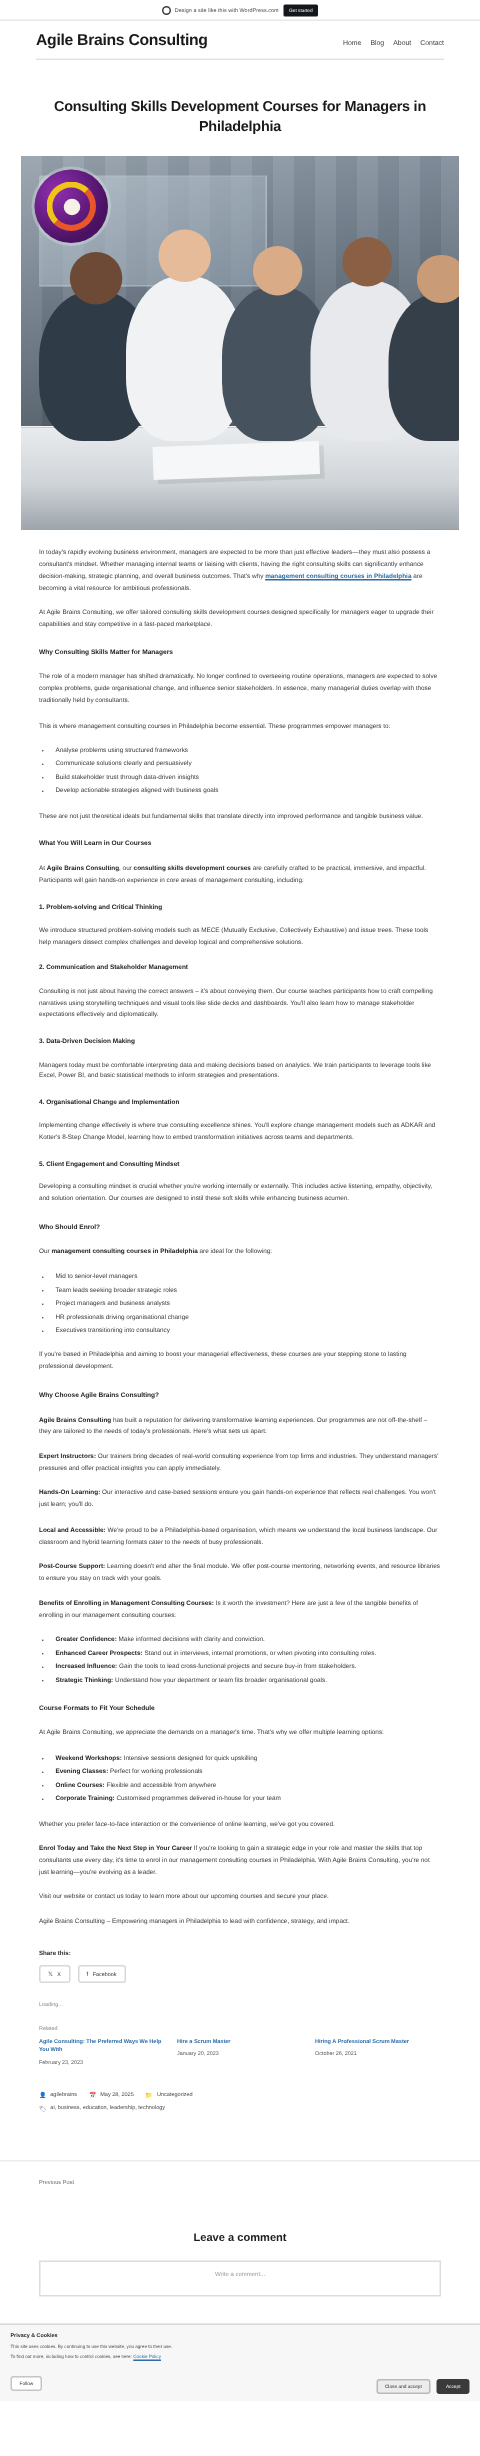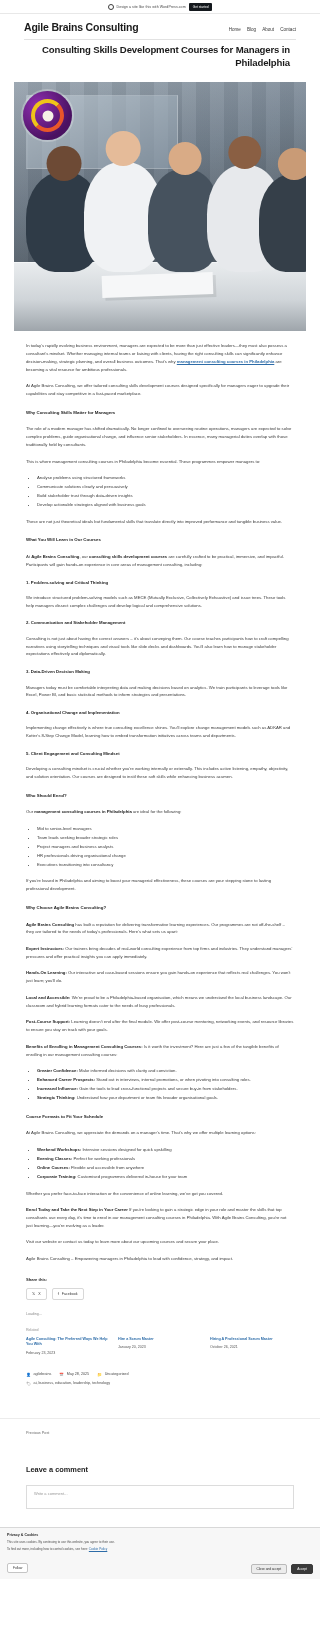--- a/index.html
+++ b/index.html
@@ -71,22 +71,22 @@
     text-decoration:none;
     white-space:nowrap;
   }
   .header-rule{
     margin:6px 24px 0 24px;
     border-top:1px solid #e2e2e2;
   }
 
   
   .entry-title{
-    margin:4px 30px 0 30px;
-    text-align:right;
+    margin:26px 30px 0 30px;
+    text-align:center;
     font-size:9.6px;
     line-height:1.32;
     font-weight:700;
     color:#1b1b1b;
     letter-spacing:-0.15px;
   }
 
   
   .hero{
     position:relative;
@@ -282,20 +282,21 @@
     font-size:7.6px;
     line-height:1.38;
     font-weight:700;
     color:#2d6ca8;
   }
 
   
   .comments{
     padding:0 26px;
     margin-top:30px;
+    text-align:center;
   }
   .comments h3{
     font-size:7.4px;
     font-weight:700;
     color:#1d1d1d;
     margin:0 0 11px 0;
   }
   .comment-box{
     border:1px solid #dcdcdc;
     background:#fff;

